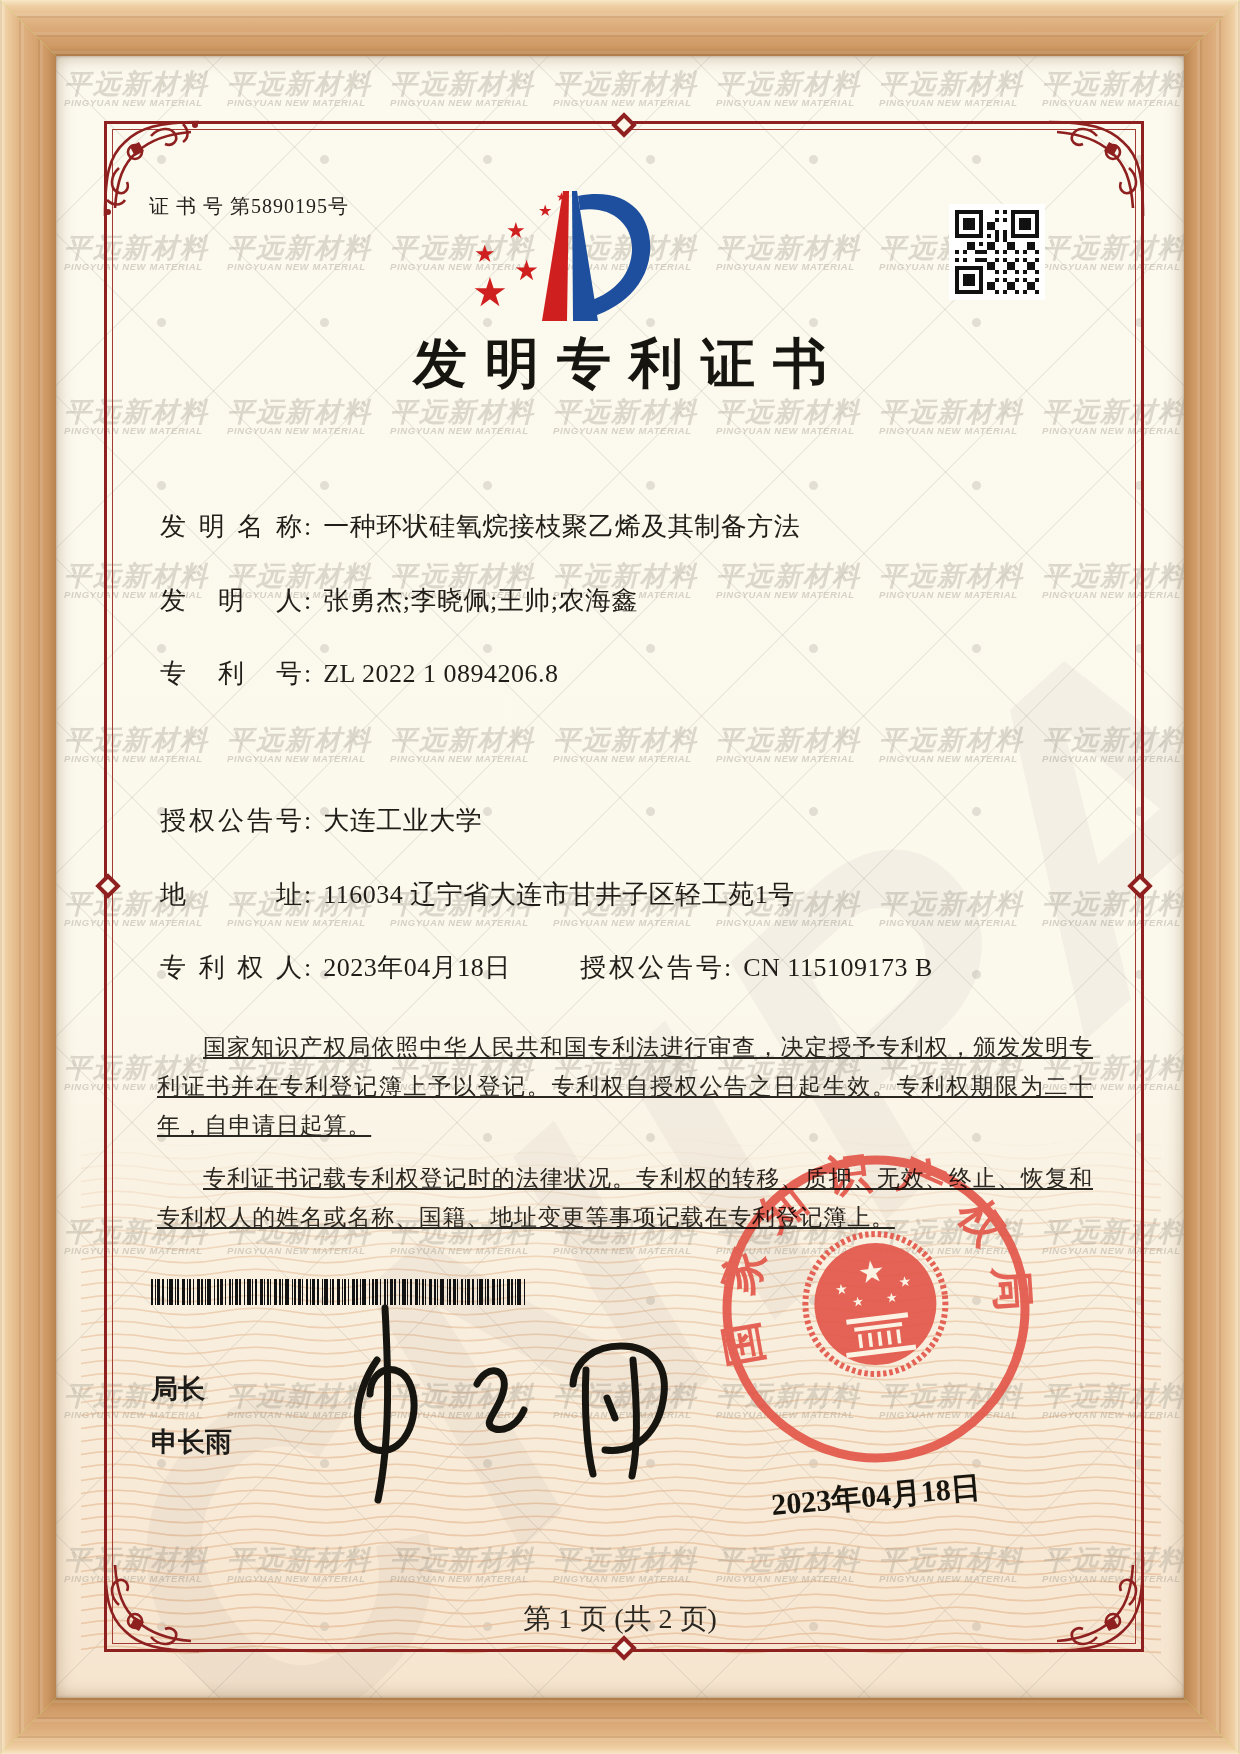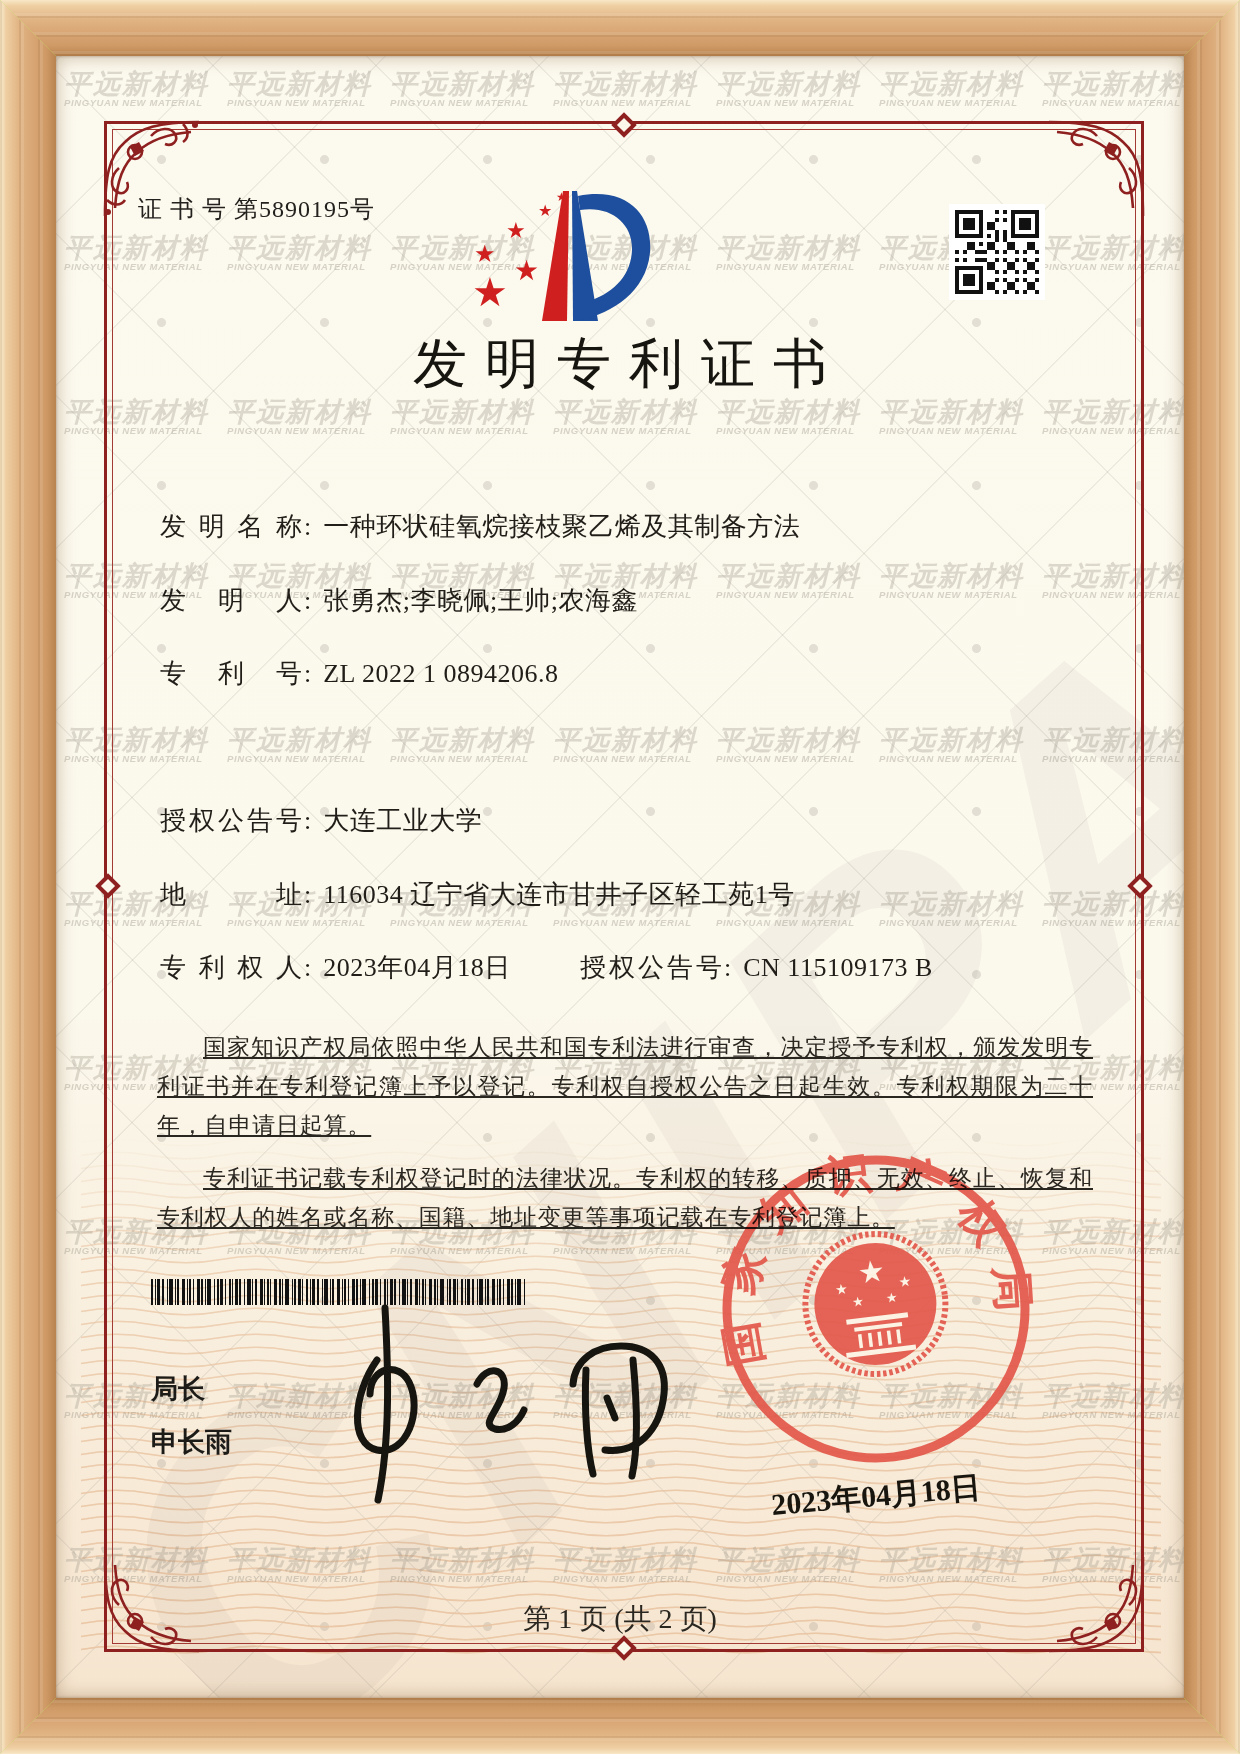--- a/index.html
+++ b/index.html
@@ -47,24 +47,24 @@
   .orn.tl{left:-8px;top:-8px;}
   .orn.tr{right:-8px;top:-8px;transform:scaleX(-1);}
   .orn.bl{left:-8px;bottom:-8px;transform:scaleY(-1);}
   .orn.br{right:-8px;bottom:-8px;transform:scale(-1,-1);}
   .mid-orn{position:absolute;width:18px;height:18px;background:#8e2020;transform:rotate(45deg);z-index:7;}
   .mid-orn::after{content:"";position:absolute;inset:4px;background:#fbf7ea;}
   .mid-orn.t{top:-8px;left:508px;} .mid-orn.b{bottom:-8px;left:508px;}
   .mid-orn.l{left:-8px;top:753px;} .mid-orn.r{right:-8px;top:753px;}
   
   .content{position:absolute;inset:0;z-index:20;}
-  .cert-no{position:absolute;left:82px;top:137px;font-size:24px;color:#23211d;letter-spacing:1px;}
+  .cert-no{position:absolute;left:93px;top:137px;font-size:20px;color:#23211d;letter-spacing:1px;}
   .logo{position:absolute;left:400px;top:130px;width:200px;height:145px;}
   .qr{position:absolute;left:893px;top:148px;width:96px;height:96px;background:#fff;}
-  .title{position:absolute;left:0;top:272px;width:100%;text-align:center;font-size:54px;font-weight:normal;
+  .title{position:absolute;left:0;top:272px;width:100%;text-align:center;font-size:54px;font-weight:bold;
      color:#17150f;letter-spacing:18px;text-indent:18px;}
   .frow{position:absolute;left:93px;font-size:26px;color:#211e19;white-space:nowrap;}
   .flabel{display:inline-block;width:142px;text-align:justify;text-align-last:justify;margin-left:11px;}
   .fcolon::before{content:":";}
   .fcolon{margin:0 12px 0 2px;}
   .fval{letter-spacing:.5px;}
   .grant2{position:absolute;left:420px;top:0;white-space:nowrap;}
   .paras{position:absolute;left:93px;top:964px;width:952px;font-size:23px;line-height:39px;
      color:#2a2620;text-align:justify;letter-spacing:.8px;}
   .paras p{margin:8px;text-indent:2em;text-decoration:underline;}

